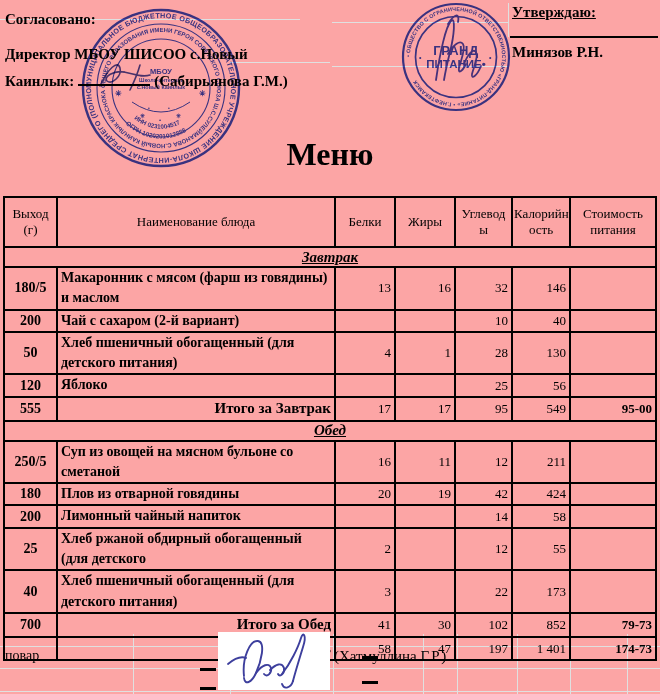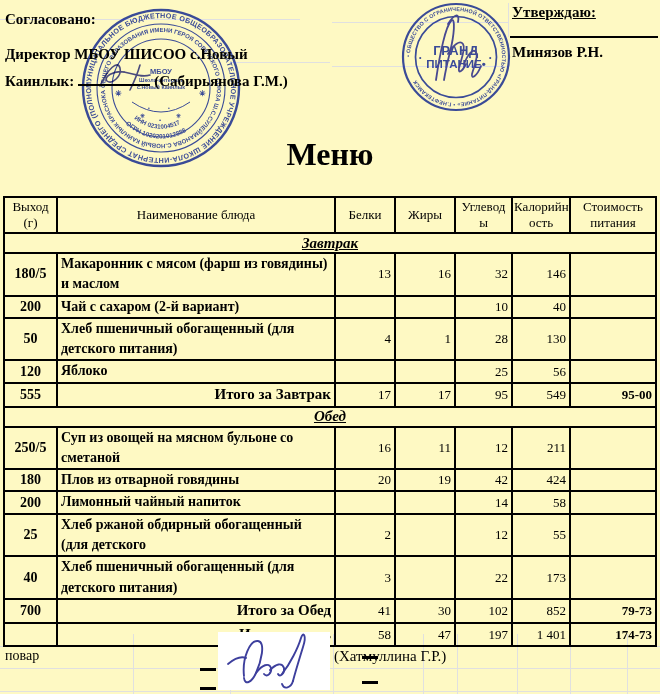--- a/index.html
+++ b/index.html
@@ -1,34 +1,34 @@
 <!DOCTYPE html>
 <html><head>
 <meta charset="utf-8">
 <style>
   html,body{margin:0;padding:0;background:#fff;}
-  .page{position:relative;width:660px;height:694px;background:#fef9c3;overflow:hidden;
+  .page{position:relative;width:660px;height:694px;background:#fca5a5;overflow:hidden;
         font-family:"Liberation Serif",serif;color:#000;}
   
   .gl{position:absolute;background:#e0e0e0;}
   .gl-black{position:absolute;background:#000;}
   
   .t{position:absolute;font-weight:bold;font-size:15px;white-space:nowrap;}
   .sig-line{display:inline-block;width:72px;border-bottom:2px solid #000;height:14px;margin:0 4px;}
   
   .stamp{position:absolute;mix-blend-mode:multiply;opacity:.93;}
   
   .doc-title{position:absolute;left:0;top:136px;width:660px;text-align:center;
              font-weight:bold;font-size:32px;}
   .doc-subtitle{position:absolute;left:4px;top:176px;font-weight:bold;font-size:15px;white-space:nowrap;}
   
   .menu-table{position:absolute;left:3px;top:196px;width:652px;border-collapse:collapse;
               table-layout:fixed;font-family:"Liberation Serif",serif;}
   .menu-table td{border:2px solid #000;padding:0 3px;overflow:hidden;vertical-align:middle;}
-  tr.hdr{height:36px;}
+  tr.hdr{height:50px;}
   tr.hdr td{font-size:13px;text-align:center;white-space:pre-line;line-height:1.2;padding:1px 1px;}
   tr.r-sec{height:20px;}
   .c-sec{font-size:15px;font-weight:bold;font-style:italic;text-decoration:underline;text-align:center;}
   tr.r-dish{height:21px;} tr.r-tall{height:42px;} tr.r-tot{height:22px;}
   .c-out{font-weight:bold;font-size:14px;text-align:center;}
   .c-name{font-weight:bold;font-size:14px;line-height:1.45;padding-left:4px;}
   .c-name-tot{text-align:right;font-size:15px;padding-right:3px;}
   .c-num{font-size:13px;text-align:right;padding-right:4px;}
   .c-cost{font-size:13px;}
   .c-cost-val{font-weight:bold;font-size:13px;text-align:right;}

